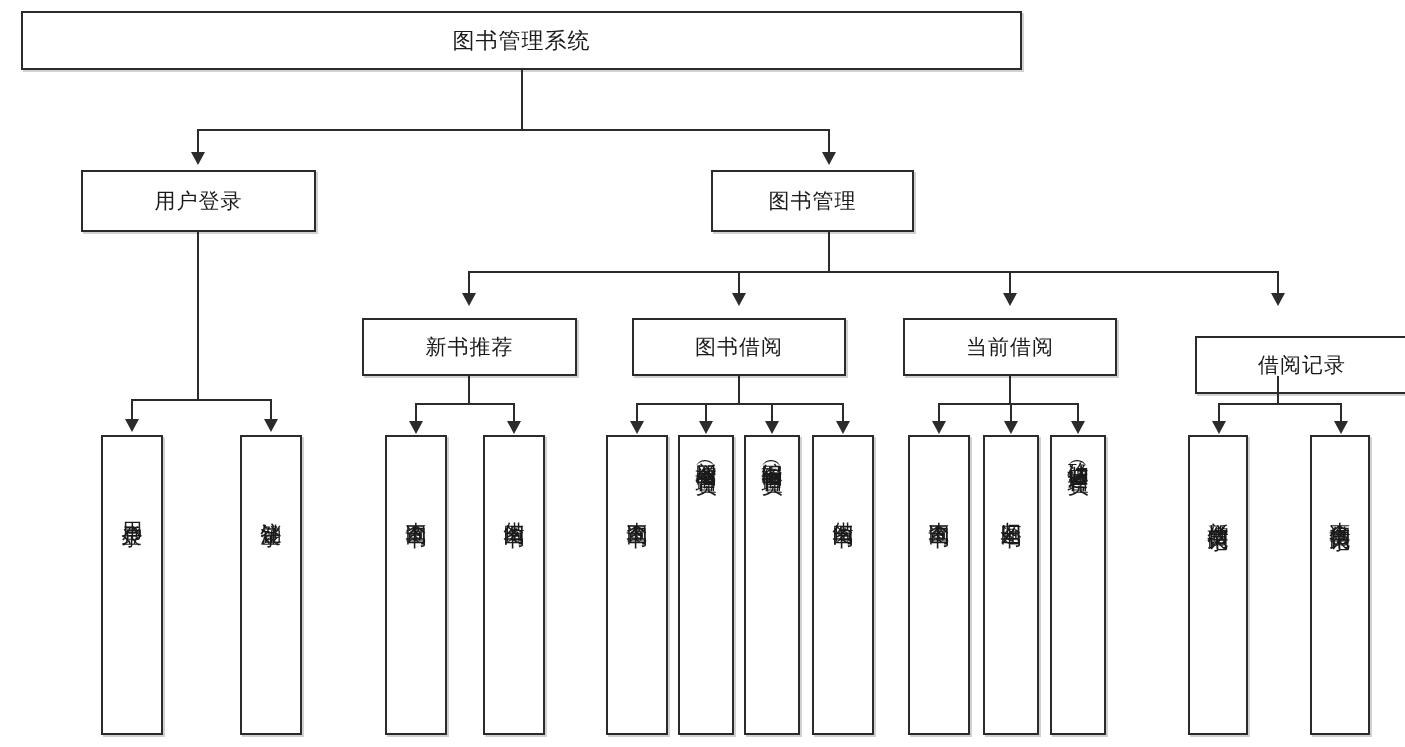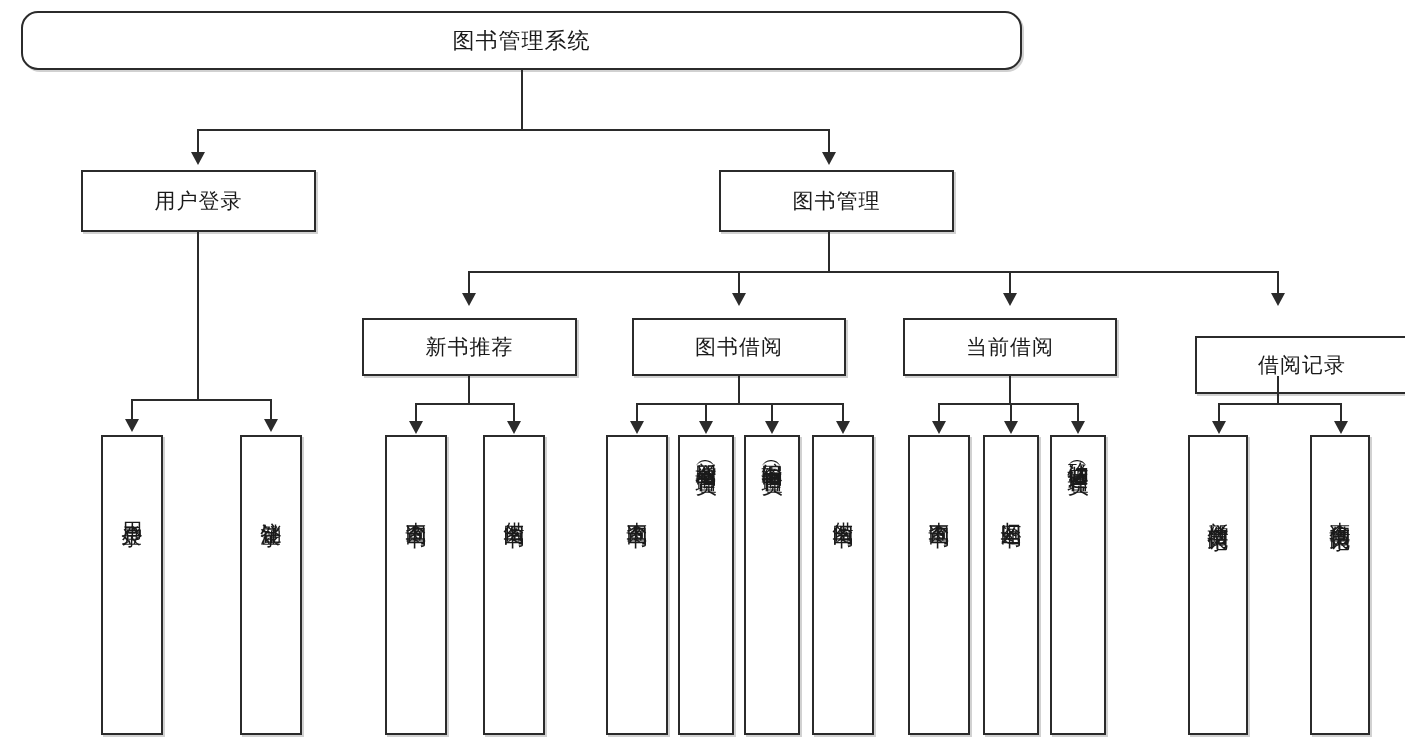--- a/index.html
+++ b/index.html
@@ -64,38 +64,38 @@
     color:#b9b9b9;
     letter-spacing:0.5px;
     user-select:none;
   }
 </style>
 </head>
 <body>
 
 <div id="canvas">
 
-  <div class="node horiz root" style="left:21px;top:11px;width:1001px;height:59px;border-radius:17px;">
+  <div class="node horiz root" style="left:21px;top:11px;width:1001px;height:59px;">
     <span>图书管理系统</span>
   </div>
 
   <div class="vline" style="left:521px;top:70px;height:60px;"></div>
 
   <div class="hline" style="left:197px;top:129px;width:632px;"></div>
 
   <div class="vline" style="left:197px;top:129px;height:25px;"></div>
   <div class="arrow" style="left:191px;top:152px;"></div>
 
   <div class="vline" style="left:828px;top:129px;height:25px;"></div>
   <div class="arrow" style="left:822px;top:152px;"></div>
 
   <div class="node horiz" style="left:81px;top:170px;width:235px;height:62px;">
     <span>用户登录</span>
   </div>
-  <div class="node horiz" style="left:711px;top:170px;width:235px;height:62px;margin-left:8px;">
+  <div class="node horiz" style="left:711px;top:170px;width:203px;height:62px;">
     <span>图书管理</span>
   </div>
 
   <div class="vline" style="left:197px;top:232px;height:168px;"></div>
   <div class="hline" style="left:131px;top:399px;width:140px;"></div>
   <div class="vline" style="left:131px;top:399px;height:22px;"></div>
   <div class="arrow" style="left:125px;top:419px;"></div>
   <div class="vline" style="left:270px;top:399px;height:22px;"></div>
   <div class="arrow" style="left:264px;top:419px;"></div>
 

